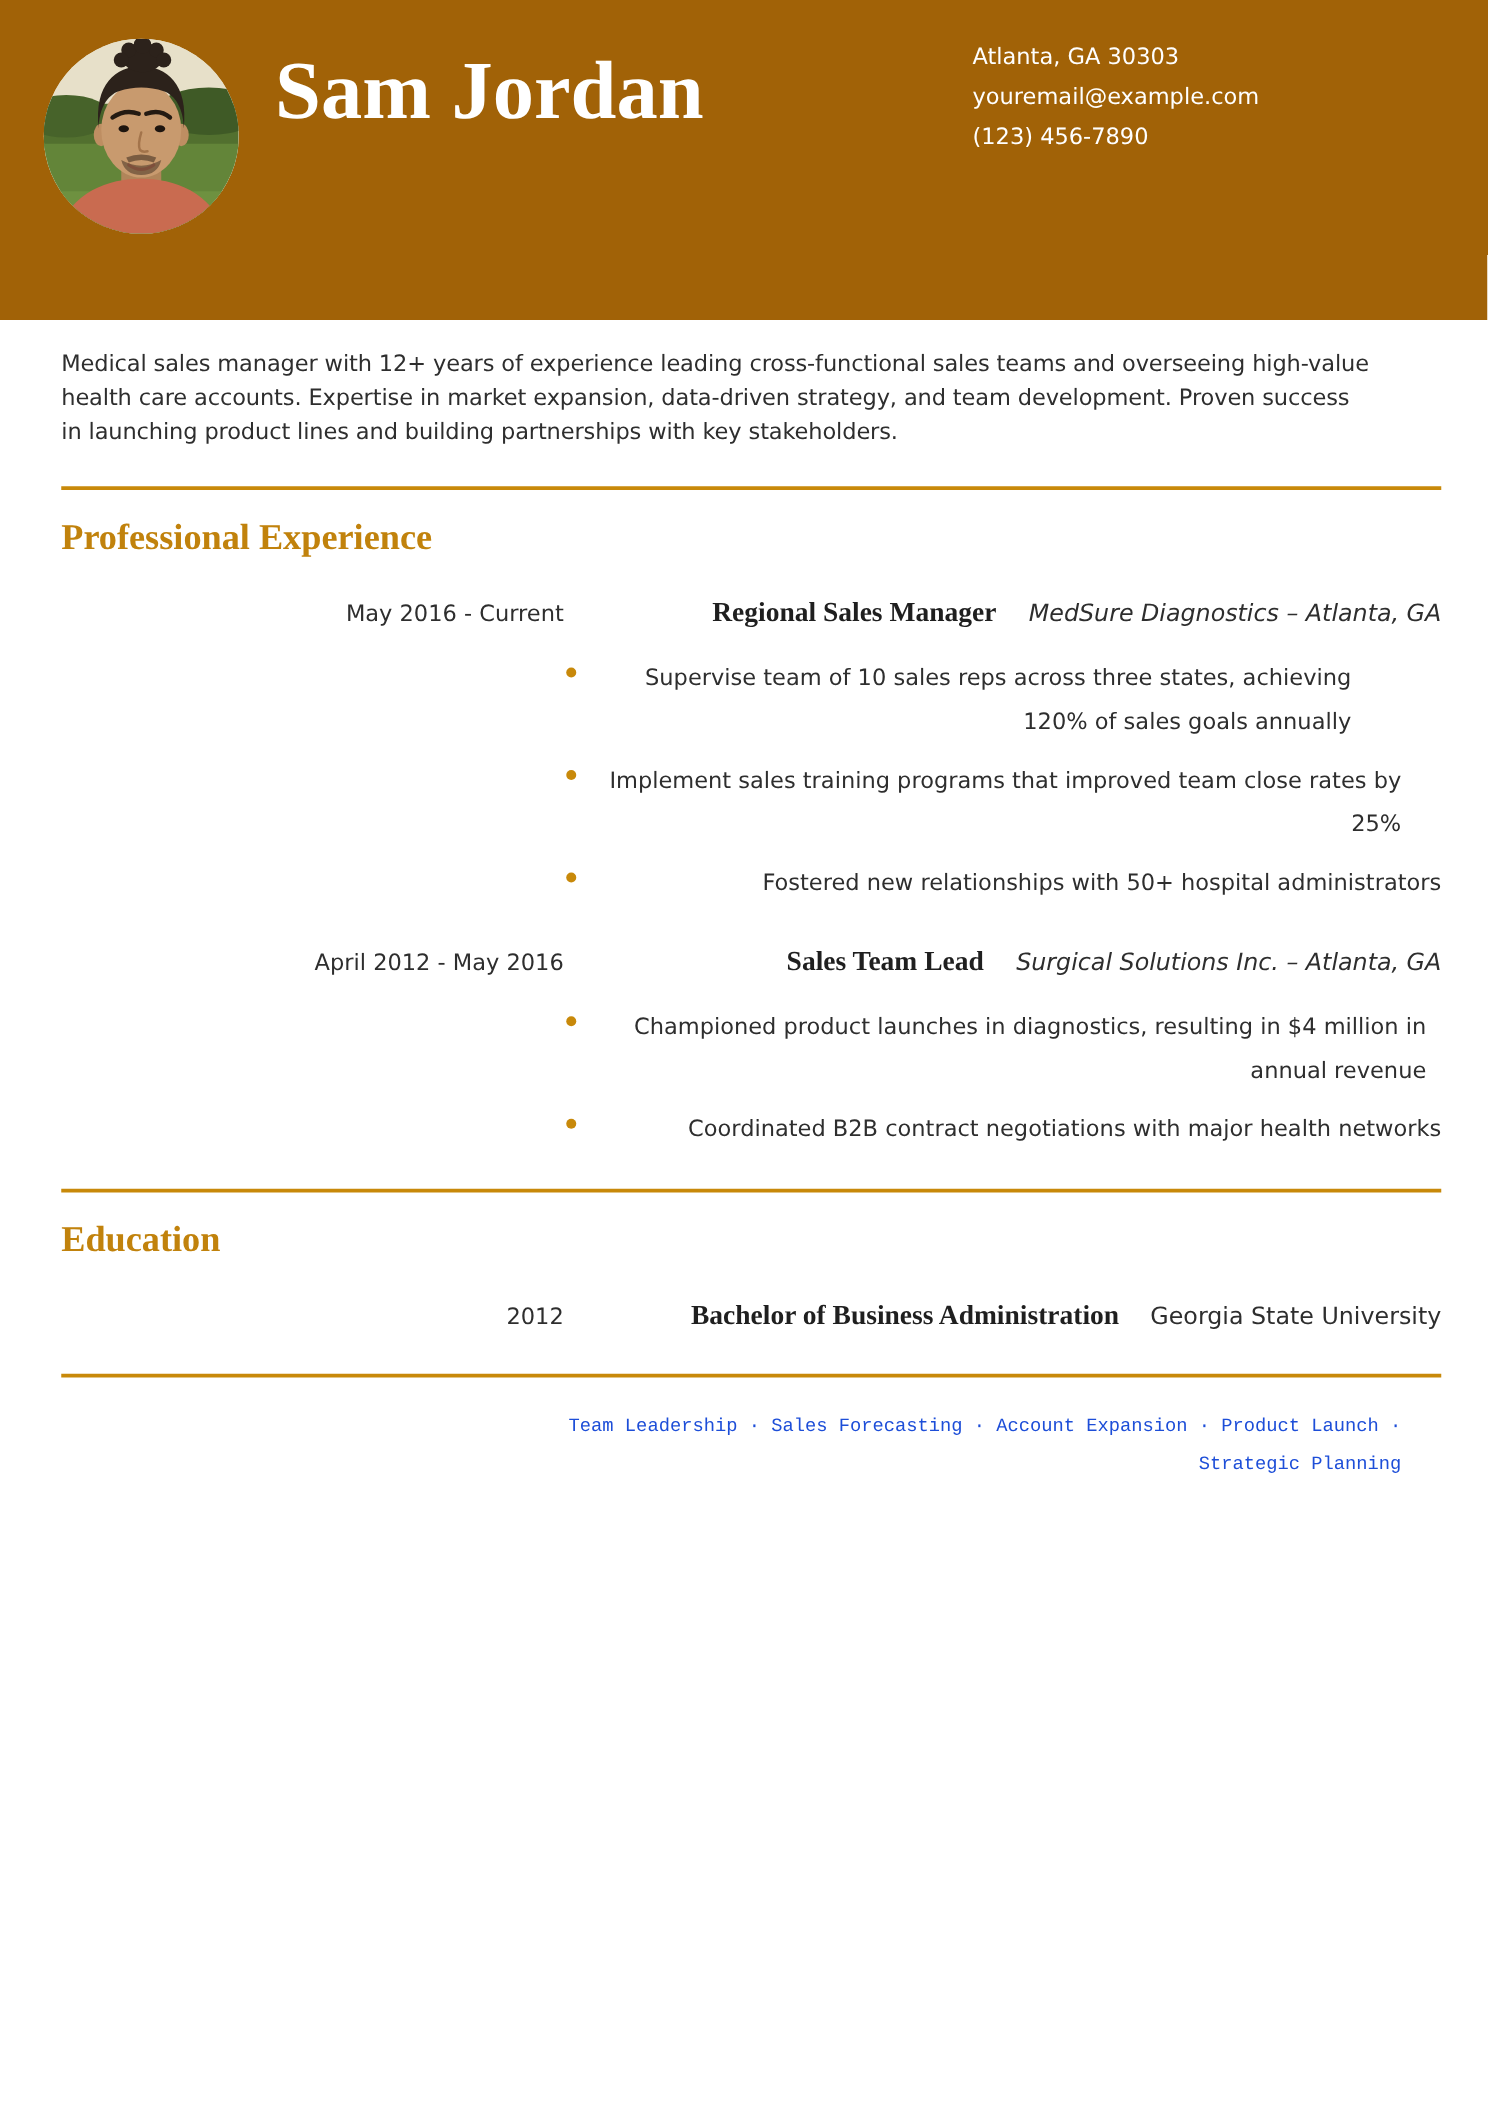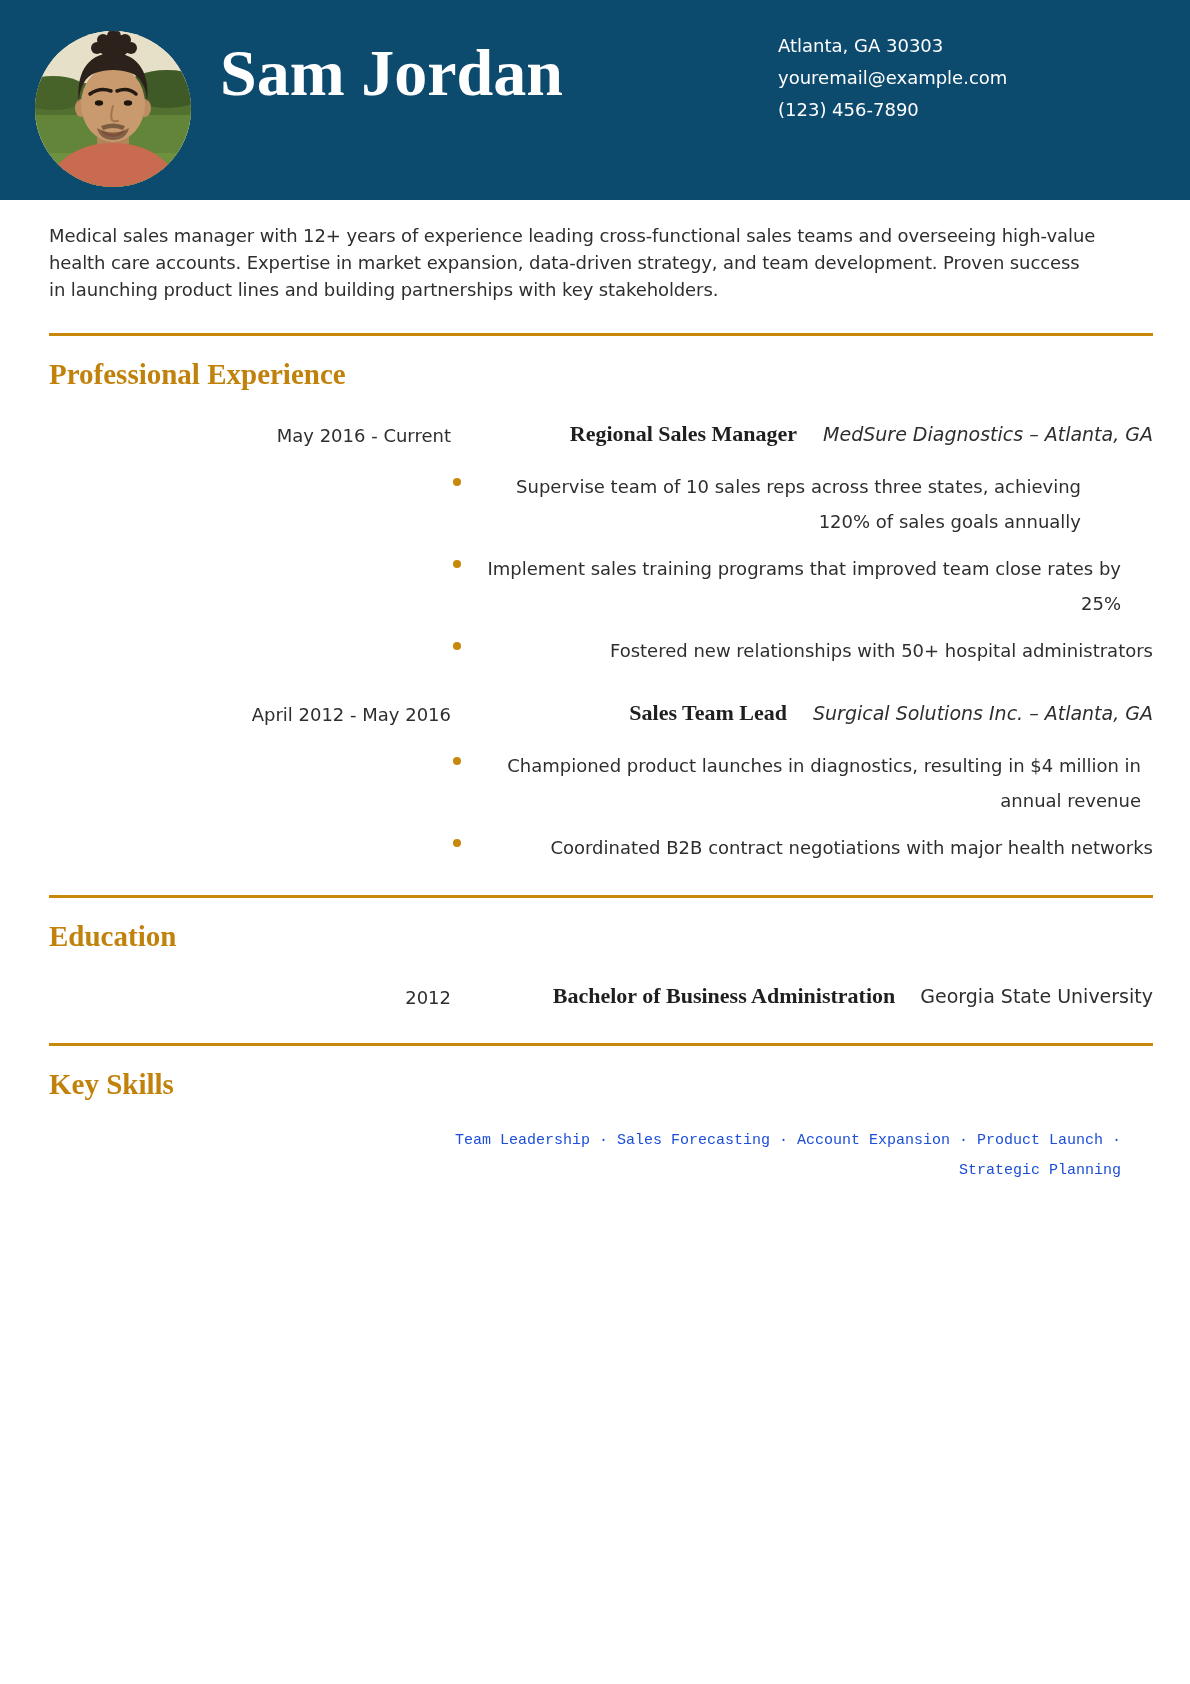--- a/index.html
+++ b/index.html
@@ -7,22 +7,22 @@
     width:1190px; height:1684px; overflow:hidden;
     background:#ffffff;
     font-family:"DejaVu Sans", sans-serif;
     color:#2E2E2E;
     -webkit-font-smoothing:antialiased;
   }
 
   
   .header {
     position:relative;
-    width:1190px; height:200px;
-    background:#0c4a6e;
+    width:1190px; height:256px;
+    background:#a16207;
   }
   .photo {
     position:absolute; left:35px; top:31px;
     width:156px; height:156px;
     border-radius:50%; overflow:hidden;
     background:#E7E0C9;
   }
   .photo svg { display:block; }
   .name {
     position:absolute; left:220px; top:40px;
@@ -199,20 +199,19 @@
   <div class="row">
     <div class="dates">2012</div>
     <div class="details">
       <div class="title-line">
         <span class="edu-degree">Bachelor of Business Administration</span><span class="school">Georgia State University</span>
       </div>
     </div>
   </div>
 
   <hr class="rule">
-  <h2 class="section-heading">Key Skills</h2>
 
   <div class="row skills-row">
     <div class="dates"></div>
     <div class="skills-text">Team Leadership · Sales Forecasting · Account Expansion · Product Launch · Strategic Planning</div>
   </div>
 
 </div>
 
 </body></html>

